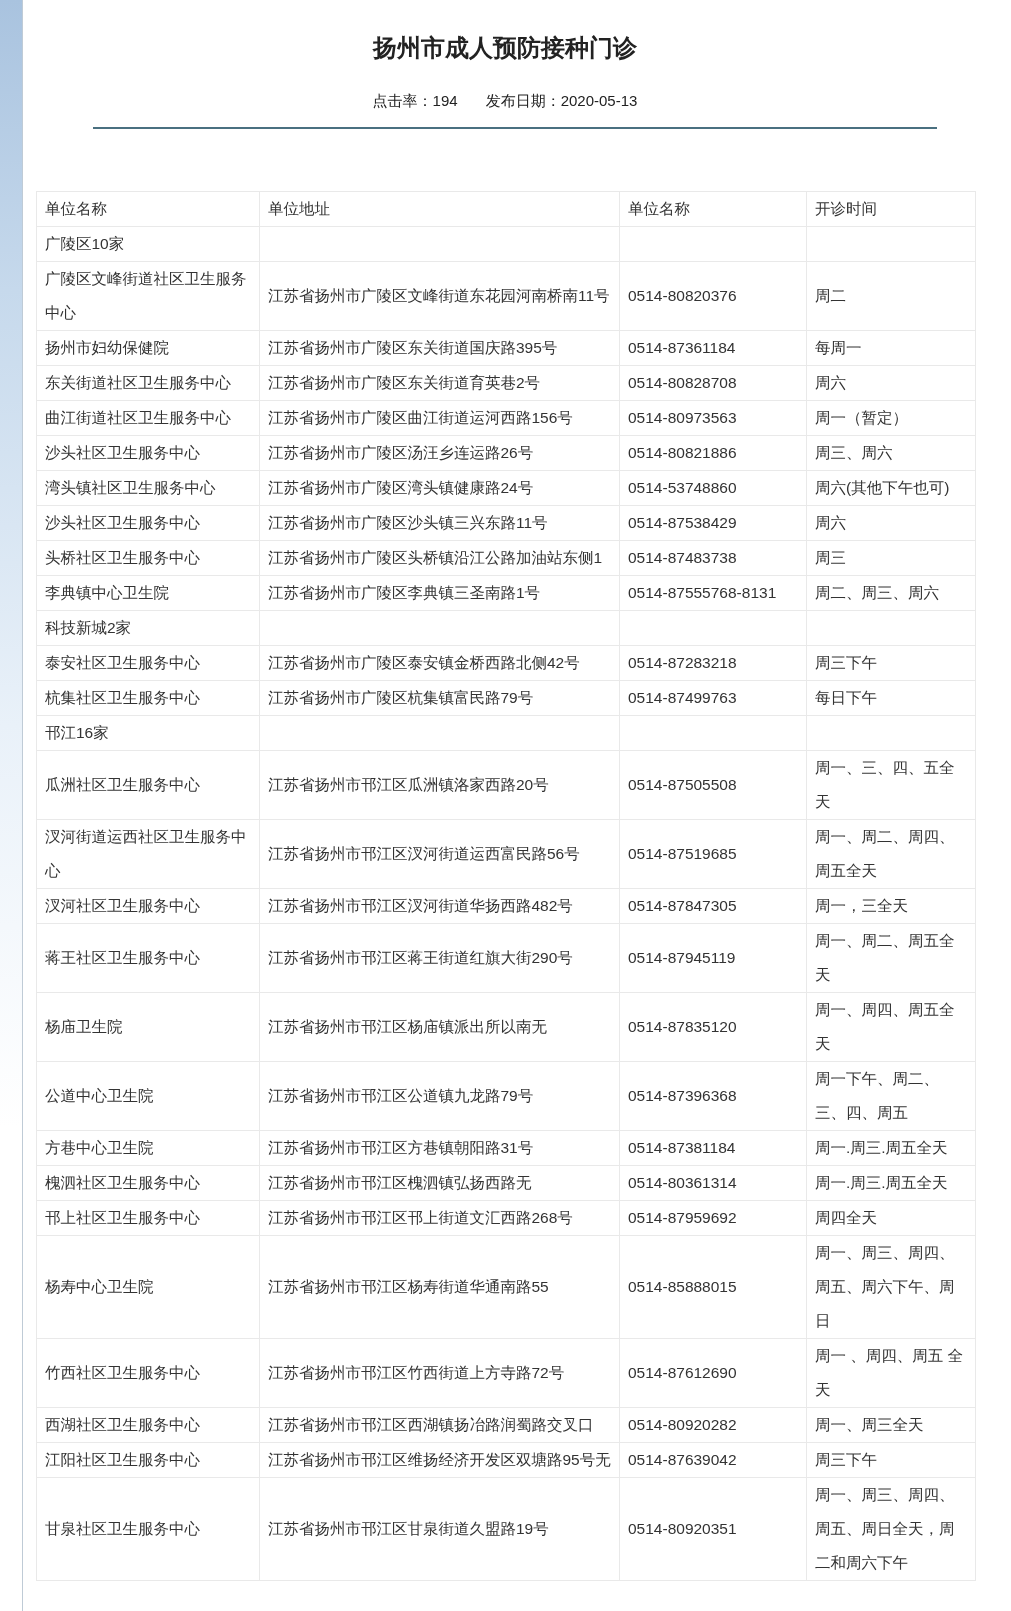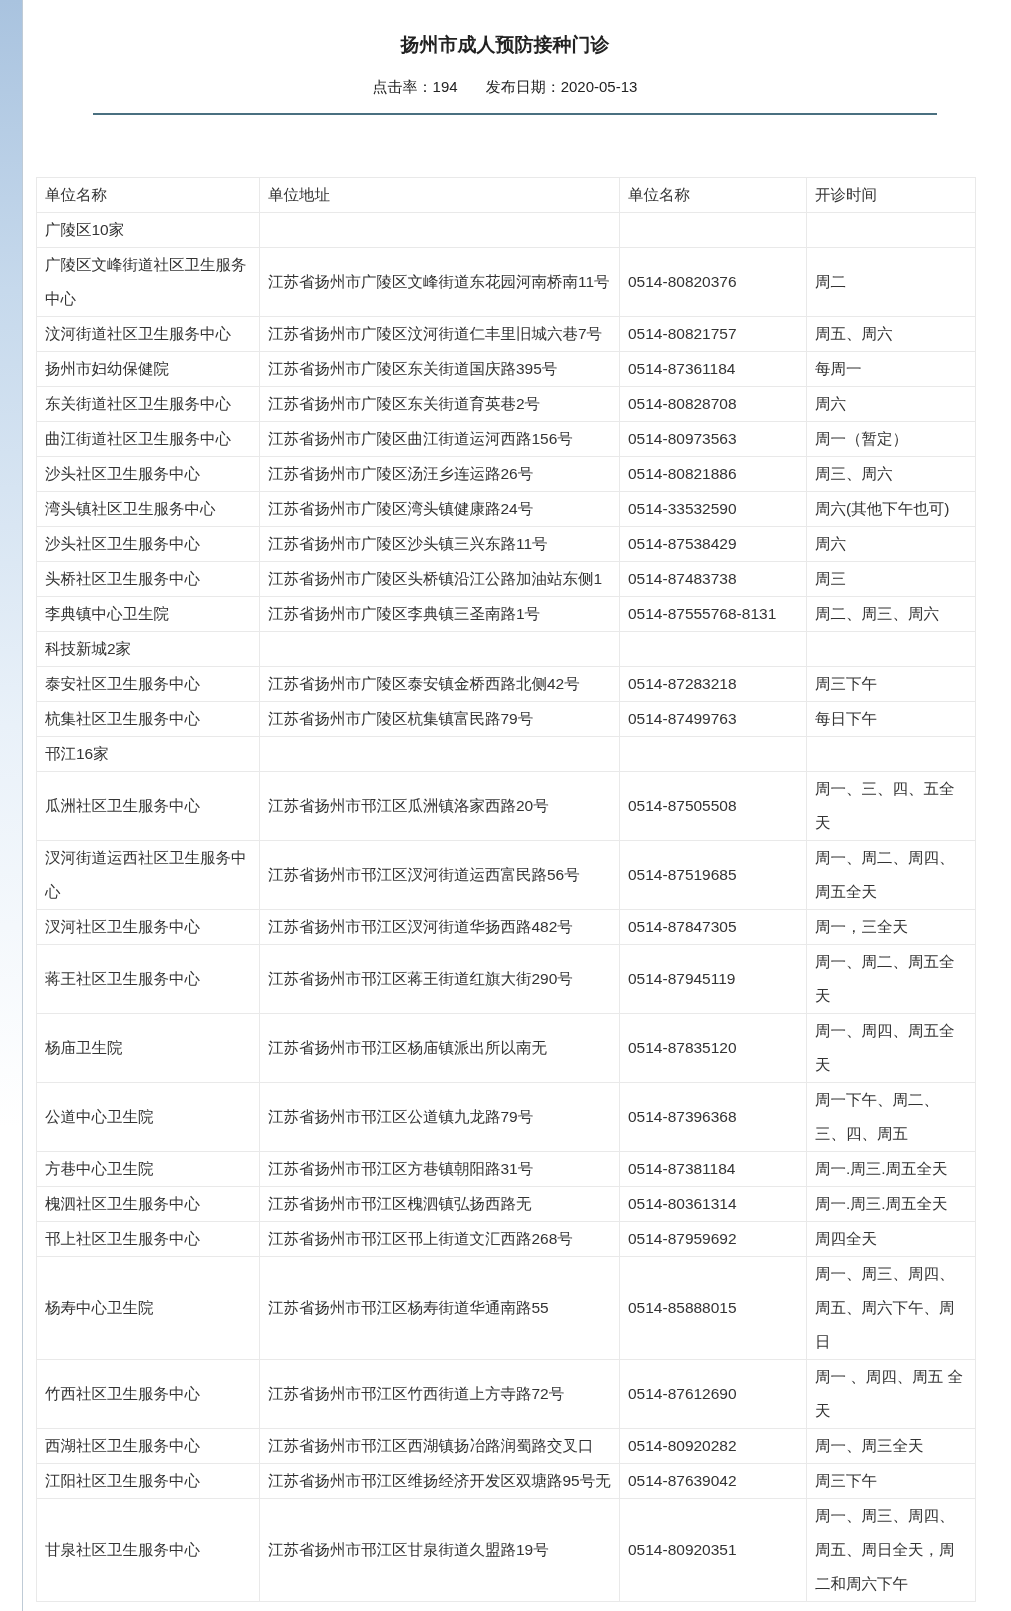--- a/index.html
+++ b/index.html
@@ -8,25 +8,25 @@
     font-family:"Liberation Sans","DejaVu Sans",sans-serif;
     color:var(--text,#333333);position:relative;
   }
   .left-strip{
     position:absolute;left:0;top:0;width:22px;height:100%;
     background:linear-gradient(to bottom,var(--strip,#a9c3df) 0%,#c6d9ec 18%,#e9f1f9 45%,#ffffff 70%);
     border-right:1px solid #bfcbd6;
   }
   .page{margin-left:23px;padding-right:24px;}
   h1.page-title{
-    font-size:19px;font-weight:bold;text-align:center;
+    font-size:24px;font-weight:bold;text-align:center;
     margin:32px 0 0 0;color:#222;
   }
   .meta{
-    text-align:center;font-size:15px;margin-top:20px;color:#222;
+    text-align:center;font-size:15px;margin-top:28px;color:#222;
   }
   .meta .gap{display:inline-block;width:28px;}
   hr.divider{
     border:none;height:2px;background:var(--divider,#4a7080);
     margin:16px 50px 0 70px;
   }
   table.clinics{
     border-collapse:collapse;table-layout:fixed;
     margin:62px 0 0 13px;width:939px;
     font-size:15.5px;
@@ -81,26 +81,20 @@
           <td></td>
           <td></td>
         </tr>
         <tr>
           <td>广陵区文峰街道社区卫生服务中心</td>
           <td>江苏省扬州市广陵区文峰街道东花园河南桥南11号</td>
           <td>0514-80820376</td>
           <td>周二</td>
         </tr>
         <tr>
-          <td>汶河街道社区卫生服务中心</td>
-          <td>江苏省扬州市广陵区汶河街道仁丰里旧城六巷7号</td>
-          <td>0514-80821757</td>
-          <td>周五、周六</td>
-        </tr>
-        <tr>
           <td>扬州市妇幼保健院</td>
           <td>江苏省扬州市广陵区东关街道国庆路395号</td>
           <td>0514-87361184</td>
           <td>每周一</td>
         </tr>
         <tr>
           <td>东关街道社区卫生服务中心</td>
           <td>江苏省扬州市广陵区东关街道育英巷2号</td>
           <td>0514-80828708</td>
           <td>周六</td>
@@ -113,21 +107,21 @@
         </tr>
         <tr>
           <td>沙头社区卫生服务中心</td>
           <td>江苏省扬州市广陵区汤汪乡连运路26号</td>
           <td>0514-80821886</td>
           <td>周三、周六</td>
         </tr>
         <tr>
           <td>湾头镇社区卫生服务中心</td>
           <td>江苏省扬州市广陵区湾头镇健康路24号</td>
-          <td>0514-33532590</td>
+          <td>0514-53748860</td>
           <td>周六(其他下午也可)</td>
         </tr>
         <tr>
           <td>沙头社区卫生服务中心</td>
           <td>江苏省扬州市广陵区沙头镇三兴东路11号</td>
           <td>0514-87538429</td>
           <td>周六</td>
         </tr>
         <tr>
           <td>头桥社区卫生服务中心</td>

